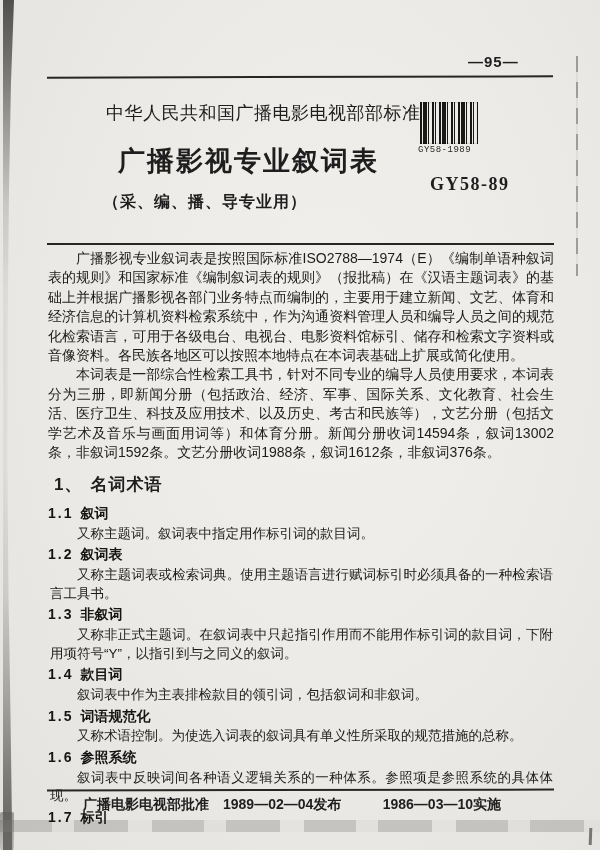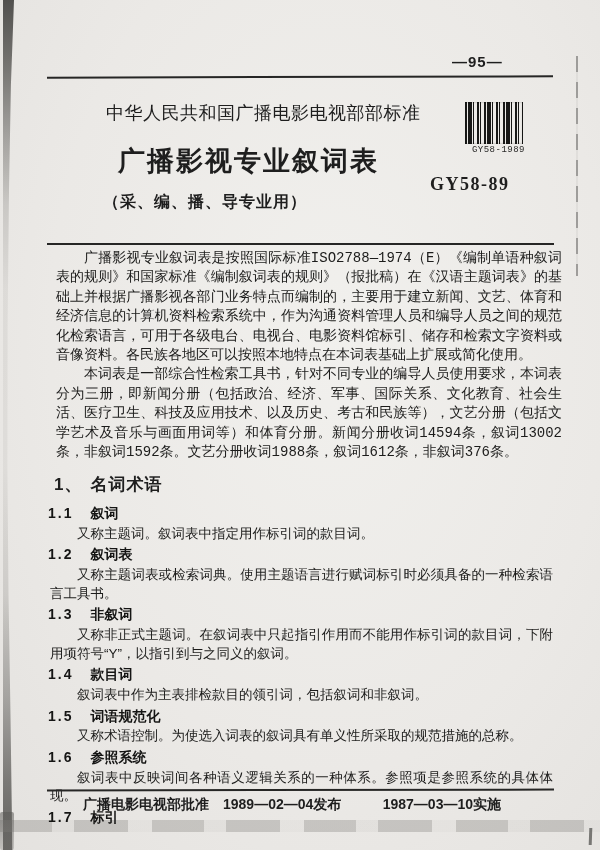--- a/index.html
+++ b/index.html
@@ -50,36 +50,36 @@
   }
 
   
   .rule { position:absolute; background:#262625; }
   .rule-top     { left:47px;  top:76px;  width:506px; height:2px; transform:rotate(-.15deg); }
   .rule-header  { left:47px;  top:243px; width:507px; height:2px; }
   .rule-footer  { left:47px;  top:789px; width:507px; height:2px; transform:rotate(-.1deg); }
 
   
   .page-number {
-    position:absolute; left:452px; top:53px;
+    position:absolute; left:468px; top:53px;
     font-size:15px; font-weight:bold; letter-spacing:1px;
   }
   .org-line {
     position:absolute; left:106px; top:101px;
     font-size:18px; font-weight:normal; letter-spacing:.5px; white-space:nowrap;
   }
   .doc-title {
     position:absolute; left:118px; top:143px;
     font-size:27px; font-weight:bold; letter-spacing:2px; white-space:nowrap;
   }
   .doc-subtitle {
     position:absolute; left:103px; top:192px;
     font-size:16px; font-weight:bold; letter-spacing:1px; white-space:nowrap;
   }
-  .barcode-wrap { position:absolute; left:418px; top:102px; width:62px; text-align:right;margin-left:45px; }
+  .barcode-wrap { position:absolute; left:418px; top:102px; width:62px; text-align:left; }
   .barcode {
     width:58px; height:42px; margin:0 auto;
     background:
       repeating-linear-gradient(90deg,
         #181817 0 2px, transparent 2px 3px,
         #181817 3px 7px, transparent 7px 8px,
         #181817 8px 9px, transparent 9px 12px,
         #181817 12px 14px, transparent 14px 15px,
         #181817 15px 16px, transparent 16px 19px);
     box-shadow:inset 0 0 2px rgba(0,0,0,.4);
@@ -89,37 +89,37 @@
     font-size:9px; letter-spacing:.5px; color:#2a2a29; margin-top:1px;
   }
   .standard-code {
     position:absolute; left:430px; top:174px;
     font-family:"Liberation Serif", serif;
     font-size:18px; font-weight:bold; letter-spacing:1.5px; white-space:nowrap;
   }
 
   
   .intro {
-    position:absolute; left:56px; top:249px; width:506px;font-family:Liberation Mono, monospace;
+    position:absolute; left:48px; top:249px; width:506px;
   }
   .intro p {
     margin:0; text-indent:2em; text-align:justify;
     font-size:14px; line-height:19.4px; color:#1c1c1b;
   }
   .section-heading {
     position:absolute; left:54px; top:473px;
     font-size:17px; font-weight:bold; letter-spacing:1px; white-space:nowrap;
   }
   .section-heading .sec-num { margin-right:8px; }
 
   .terms {
     position:absolute; left:48px; top:504px; width:507px;
   }
   .term-head {
-    display:flex; gap:17px; align-items:flex-start;
+    display:flex; gap:7px; align-items:flex-start;
     font-size:14px; font-weight:bold; line-height:18.5px; color:#151514;
   }
   .term-num { letter-spacing:2px; }
   .term-def {
     margin:2px; text-indent:2em; text-align:justify;
     font-size:13.5px; line-height:18.8px; color:#1c1c1b;
   }
   .term-def:empty { display:none; }
 
   
@@ -216,16 +216,16 @@
       </div>
 
     </div>
   </div>
 
   <div class="rule rule-footer"></div>
   <div class="footer-row">
     <span class="footer-left">
       <span>广播电影电视部批准</span><span class="gap"></span><span>1989—02—04发布</span>
     </span>
-    <span class="footer-right">1987—03—10实施</span>
+    <span class="footer-right">1986—03—10实施</span>
   </div>
 
 </div>
 
 </body></html>

